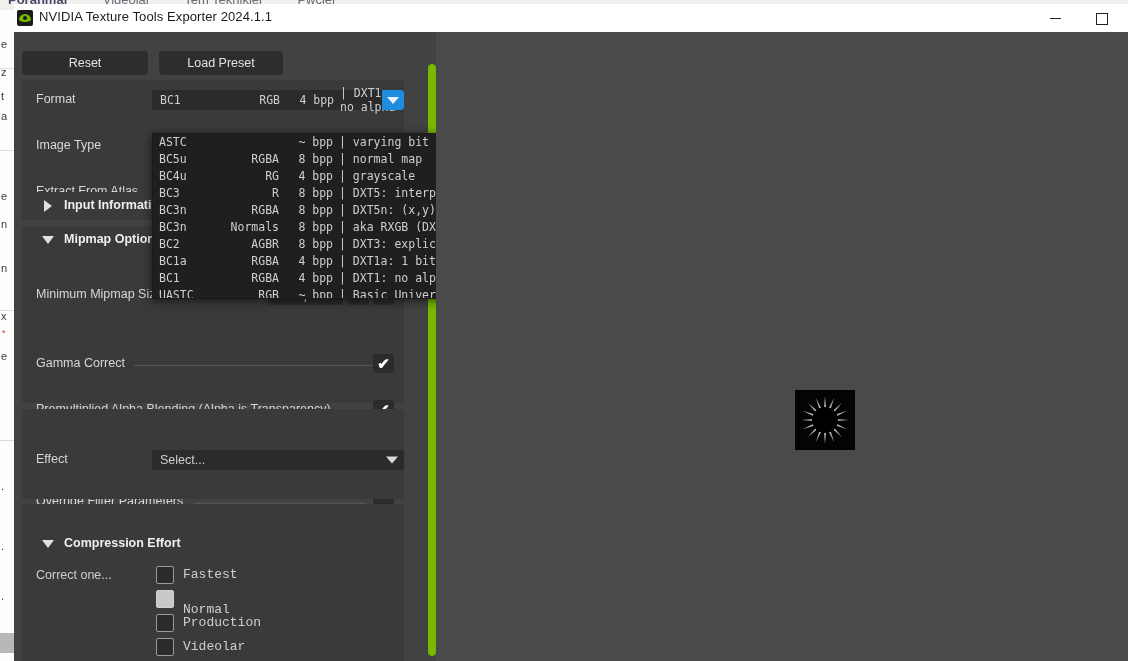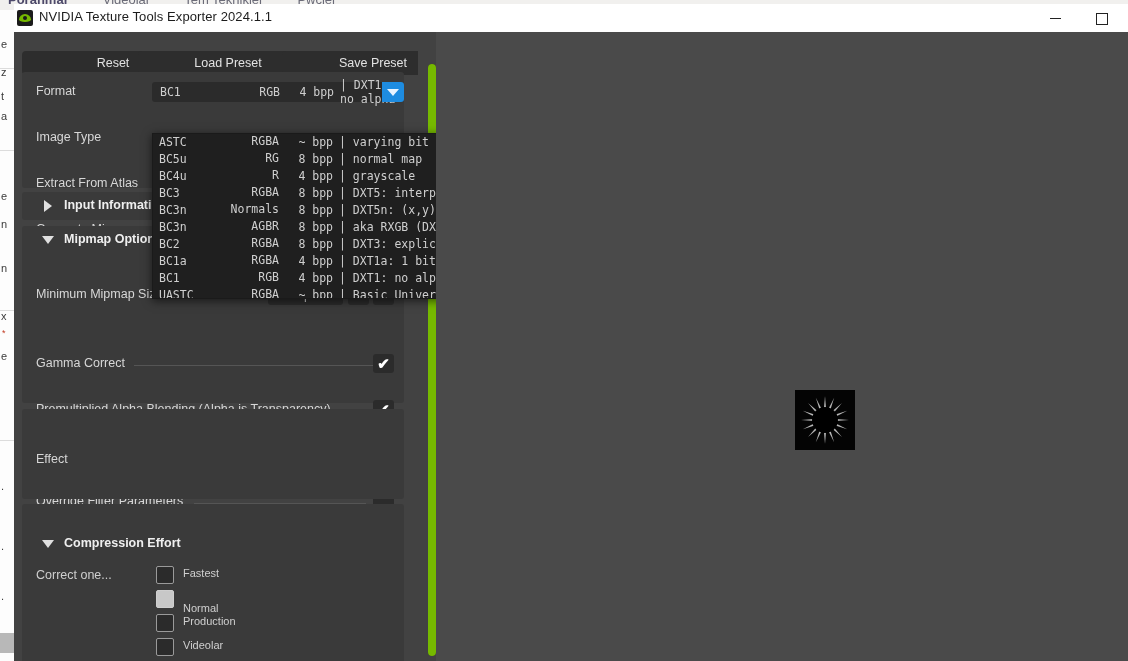--- a/index.html
+++ b/index.html
@@ -80,24 +80,23 @@
   .left-col{
     position:absolute;left:4px;top:0px;width:400px;height:629px;
     background:#424242;overflow:hidden;
   }
 
   .btnrow{position:absolute;left:4px;top:19px;width:386px;height:24px;}
   .tbtn{
     position:absolute;top:0;height:24px;background:#2d2d2d;border-radius:4px;
     color:#e2e2e2;font-size:12.5px;display:flex;align-items:center;justify-content:center;
     cursor:default;
-    padding-left:28px;
   }
   .tbtn:nth-child(1){left:0;width:126px;}
-  .tbtn:nth-child(2){left:116px;width:124px;}
+  .tbtn:nth-child(2){left:137px;width:124px;}
   .tbtn:nth-child(3){left:260px;width:126px;}
 
   .card{
     position:absolute;left:4px;width:382px;background:#3a3a3a;border-radius:3px;
   }
 
   .row{position:relative;height:23px;}
   .rlabel{
     position:absolute;left:14px;top:3px;font-size:12.5px;color:#d7d7d7;white-space:nowrap;
   }
@@ -151,42 +150,42 @@
   }
   .sect .stitle{
     position:absolute;left:42px;top:4px;font-size:12.5px;font-weight:bold;color:#efefef;
   }
 
   .cbox{
     position:absolute;width:18px;height:18px;background:#2b2b2b;border:1px solid #9a9a9a;
     border-radius:2px;box-sizing:border-box;cursor:default;
   }
   .cbox.sel{background:#c8c8c8;border-color:#cfcfcf;}
-  .cblabel{position:absolute;font-size:11px;color:#cfcfcf;}
+  .cblabel{position:absolute;font-size:13px;color:#cfcfcf;font-family:Liberation Mono, monospace;}
 
   
   .vscroll{
     position:absolute;left:414px;top:32px;width:8px;height:592px;background:#2e2e2e;border-radius:4px;
   }
   .vscroll .thumb{
     position:absolute;left:0;top:0;width:8px;height:592px;background:#76b900;border-radius:4px;
   }
 
   
   .dropdown{
     position:absolute;left:138px;top:101px;width:302px;height:164px;
     background:#1f1f1f;border:1px solid #1a1a1a;box-shadow:0 2px 9px rgba(0,0,0,.6);
     overflow:hidden;
   }
   .dd-item{
     position:relative;height:17px;font-family:"DejaVu Sans Mono", monospace;
     font-size:11.5px;color:#cfcfcf;white-space:pre;cursor:default;
   }
   .dd-c1{position:absolute;left:6px;top:1px;text-align:center;}
-  .dd-c2{position:absolute;left:58px;top:0;width:68px;text-align:right;}
+  .dd-c2{position:absolute;left:58px;top:18px;width:68px;text-align:right;}
   .dd-c3{position:absolute;left:132px;top:1px;width:48px;text-align:right;}
   .dd-c4{position:absolute;left:186px;top:1px;}
   .dd-scroll{
     position:absolute;right:2px;top:2px;width:9px;height:158px;background:#272727;border-radius:5px;
   }
   .dd-scroll .thumb{
     position:absolute;left:0;top:10px;width:9px;height:52px;background:#76b900;border-radius:5px;
   }
 
   
@@ -247,24 +246,23 @@
         </div>
     </div>
 
     <div class="body-area">
 
       <div class="left-col">
 
         <div class="btnrow">
           <div class="tbtn">Reset</div>
           <div class="tbtn">Load Preset</div>
-          <div class="tbtn">Save Preset</div>
-        </div>
-
-        <div class="card" style="top:40px;height:116px;">
+        </div>
+
+        <div class="card" style="top:48px;height:116px;">
           <div class="row" style="top:9px">
             <div class="rlabel">Format</div>
             <div class="field" style="left:130px;top:1px;width:252px;padding-left:0;">
               <span style="position:absolute;left:8px;font-family:'DejaVu Sans Mono',monospace;font-size:11.5px;">BC1</span>
               <span style="position:absolute;left:60px;width:68px;text-align:right;font-family:'DejaVu Sans Mono',monospace;font-size:11.5px;">RGB</span>
               <span style="position:absolute;left:134px;width:48px;text-align:right;font-family:'DejaVu Sans Mono',monospace;font-size:11.5px;">4 bpp</span>
               <span style="position:absolute;left:188px;font-family:'DejaVu Sans Mono',monospace;font-size:11.5px;">| DXT1: no alpha</span>
               <div class="caret blue">
                   <i></i>
                 </div>
@@ -325,20 +323,24 @@
             <div class="dots" style="left:172px;width:172px;"></div>
             <div class="check" style="left:351px;top:1px">
               <span class="mark"></span>
             </div>
           </div>
         </div>
 
         <div class="card" style="top:377px;height:90px;">
           <div class="row" style="top:40px">
             <div class="rlabel">Effect</div>
+            <div class="field" style="left:130px;top:1px;width:252px;">
+              <span>Select...</span>
+              <div class="caret"></div>
+            </div>
           </div>
         </div>
 
         <div class="card" style="top:472px;height:157px;border-radius:3px 3px 0 0;">
           <div class="sect" style="top:28px">
             <div class="tri"></div>
             <div class="stitle">Compression Effort</div>
           </div>
 
           <div style="position:absolute;left:14px;top:64px;font-size:12.5px;color:#cfcfcf;">Correct one...</div>

